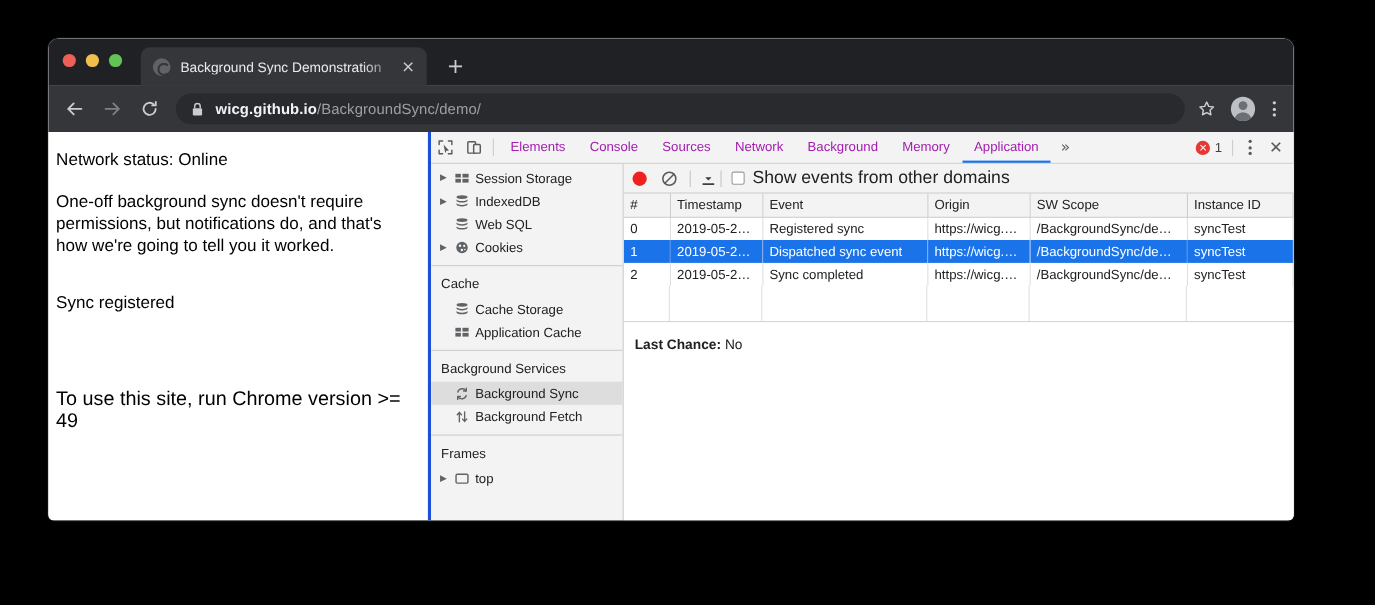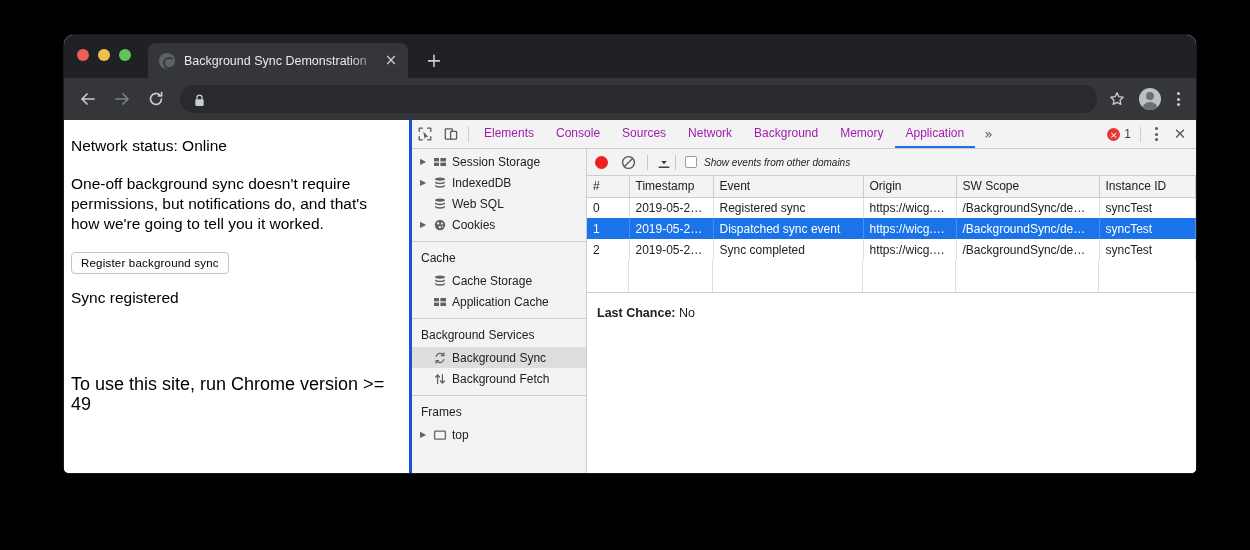--- a/index.html
+++ b/index.html
@@ -6,21 +6,21 @@
   html, body {
     width: 1250px; height: 550px;
     background: #000000;
     font-family: "Liberation Sans", sans-serif;
     overflow: hidden;
   }
 
   
   .window {
     position: absolute;
-    left: 64px; top: 35px;
+    left: 44px; top: 35px;
     width: 1132px; height: 438px;
     background: #ffffff;
     border-radius: 9px 9px 5px 5px;
     overflow: hidden;
     box-shadow: 0 0 0 1px #16181a;
   }
 
   
   .tabstrip {
     height: 43px;
@@ -254,21 +254,21 @@
   .clear-btn { width: 15px; height: 15px; margin-right: 9px; flex: 0 0 auto; color: #5a5a5a; }
   .clear-btn svg { width: 15px; height: 15px; fill: none; stroke: currentColor; stroke-width: 1.4; }
   .tb-sep { width: 1px; height: 15px; background: #c6c6c6; margin: 0 9px 0 2px; }
   .dl-btn { width: 14px; height: 15px; margin-right: 2px; flex: 0 0 auto; color: #3c4043; }
   .dl-btn svg { width: 14px; height: 15px; fill: currentColor; }
   .chk {
     width: 12px; height: 12px;
     border: 1px solid #9b9b9b; border-radius: 2px;
     background: #fff; margin-right: 7px; flex: 0 0 auto;
   }
-  .chk-label { font-size: 10px; color: #202124; font-style: italic; }
+  .chk-label { font-size: 16px; color: #202124; }
 
   
   .bs-table { width: 100%; border-collapse: collapse; table-layout: fixed; }
   .bs-table th {
     background: #f3f3f3;
     font-weight: normal;
     font-size: 12px;
     color: #202124;
     text-align: left;
     padding: 3px 0 3px 6px;
@@ -341,40 +341,42 @@
           <path d="M14.6 2.6v3.2h-3.2" stroke-linecap="round" stroke-linejoin="round"></path>
         </svg>
     </span>
     <div class="omnibox">
       <span class="lock">
         <svg viewBox="0 0 11 13">
             <path d="M3 5.5V3.6a2.5 2.5 0 0 1 5 0v1.9" fill="none" stroke="#c9ccd0" stroke-width="1.3"></path>
             <rect x="1.3" y="5.3" width="8.4" height="6.6" rx="1.1"></rect>
           </svg>
       </span>
+      <span class="url">
+        <span class="host">wicg.github.io</span><span class="path">/BackgroundSync/demo/</span>
+      </span>
     </div>
     <span class="star">
       <svg viewBox="0 0 18 18">
           <path d="M9 2l2.1 4.4 4.8.6-3.5 3.3.9 4.7L9 12.8 4.7 15l.9-4.7L2.1 7l4.8-.6z" stroke-linejoin="round"></path>
         </svg>
     </span>
     <span class="avatar"></span>
     <span class="kebab">
         <i></i>
         <i></i>
         <i></i>
       </span>
   </div>
 
   <div class="viewport">
 
     <div class="page">
       <p>Network status: Online</p>
       <p class="tight">One-off background sync doesn't require permissions, but notifications do, and that's how we're going to tell you it worked.</p>
-      <button class="reg-btn">Register background sync</button>
       <div class="spacer"></div>
       <p>Sync registered</p>
       <p class="footnote">To use this site, run Chrome version &gt;= 49</p>
     </div>
 
     <div class="devtools">
 
       <div class="dt-tabs">
         <span class="dt-tool">
           <svg viewBox="0 0 14 14">

